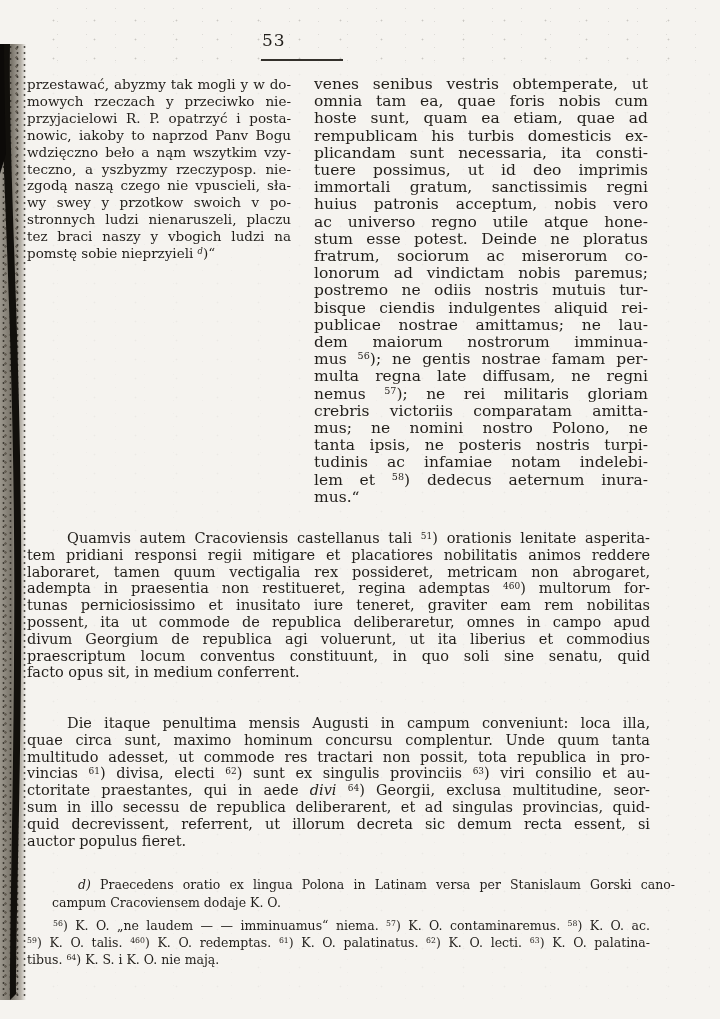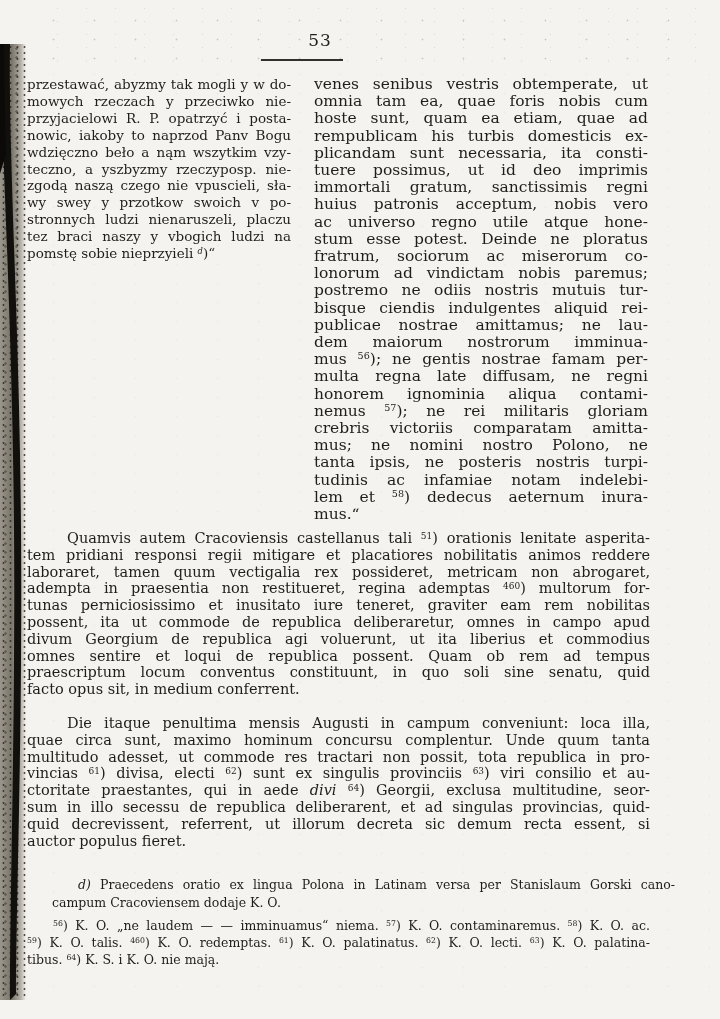--- a/index.html
+++ b/index.html
@@ -30,22 +30,22 @@
     position:absolute; left:0; top:44px; width:26px; height:956px;
     background:
       radial-gradient(circle, rgba(40,36,30,.8) 0.9px, transparent 1.2px),
       radial-gradient(circle, rgba(90,84,74,.8) 1.1px, transparent 1.5px),
       linear-gradient(90deg, #9b968c 0%, #7a756b 45%, #b5b0a7 80%, rgba(245,243,239,0) 100%);
     background-size: 7px 6px, 11px 9px, 100% 100%;
   }
   .binding svg { position:absolute; left:0; top:0; }
 
   .pagehead {
-    position:absolute; left:280px; top:30px; width:80px;
-    text-align:center; font-size:17px; letter-spacing:1px;
+    position:absolute; left:262px; top:30px; width:80px;
+    font-size:17px; letter-spacing:1px;
   }
   .pagerule {
     position:absolute; left:261px; top:59px; width:82px; height:2px;
     background:#33302b;
   }
 
   .textblock { position:absolute; }
   .line {
     text-align:justify;
     text-align-last:justify;
@@ -111,39 +111,37 @@
     <div class="line">ac universo regno utile atque hone-</div>
     <div class="line">stum esse potest. Deinde ne ploratus</div>
     <div class="line">fratrum, sociorum ac miserorum co-</div>
     <div class="line">lonorum ad vindictam nobis paremus;</div>
     <div class="line">postremo ne odiis nostris mutuis tur-</div>
     <div class="line">bisque ciendis indulgentes aliquid rei-</div>
     <div class="line">publicae nostrae amittamus; ne lau-</div>
     <div class="line">dem maiorum nostrorum imminua-</div>
     <div class="line">mus <sup>56</sup>); ne gentis nostrae famam per-</div>
     <div class="line">multa regna late diffusam, ne regni</div>
-    <div class="line">honorem ignominia aliqua contami-</div>
     <div class="line">nemus <sup>57</sup>); ne rei militaris gloriam</div>
     <div class="line">crebris victoriis comparatam amitta-</div>
     <div class="line">mus; ne nomini nostro Polono, ne</div>
     <div class="line">tanta ipsis, ne posteris nostris turpi-</div>
     <div class="line">tudinis ac infamiae notam indelebi-</div>
     <div class="line">lem et <sup>58</sup>) dedecus aeternum inura-</div>
     <div class="line last">mus.“</div>
   </div>
 
 <div class="textblock body-text-1">
     <div class="line indent">Quamvis autem Cracoviensis castellanus tali <sup>51</sup>) orationis lenitate asperita-</div>
     <div class="line">tem pridiani responsi regii mitigare et placatiores nobilitatis animos reddere</div>
     <div class="line">laboraret, tamen quum vectigalia rex possideret, metricam non abrogaret,</div>
     <div class="line">adempta in praesentia non restitueret, regina ademptas <sup>460</sup>) multorum for-</div>
     <div class="line">tunas perniciosissimo et inusitato iure teneret, graviter eam rem nobilitas</div>
     <div class="line">possent, ita ut commode de republica deliberaretur, omnes in campo apud</div>
     <div class="line">divum Georgium de republica agi voluerunt, ut ita liberius et commodius</div>
-    <div class="line">omnes sentire et loqui de republica possent.  Quam ob rem ad tempus</div>
     <div class="line">praescriptum locum conventus constituunt, in quo soli sine senatu, quid</div>
     <div class="line last">facto opus sit, in medium conferrent.</div>
   </div>
 <div class="textblock body-text-2">
     <div class="line indent">Die itaque penultima mensis Augusti in campum conveniunt: loca illa,</div>
     <div class="line">quae circa sunt, maximo hominum concursu complentur. Unde quum tanta</div>
     <div class="line">multitudo adesset, ut commode res tractari non possit, tota republica in pro-</div>
     <div class="line">vincias <sup>61</sup>) divisa, electi <sup>62</sup>) sunt ex singulis provinciis <sup>63</sup>) viri consilio et au-</div>
     <div class="line">ctoritate praestantes, qui in aede <span style="font-style: italic;">divi</span> <sup>64</sup>) Georgii, exclusa multitudine, seor-</div>
     <div class="line">sum in illo secessu de republica deliberarent, et ad singulas provincias, quid-</div>

